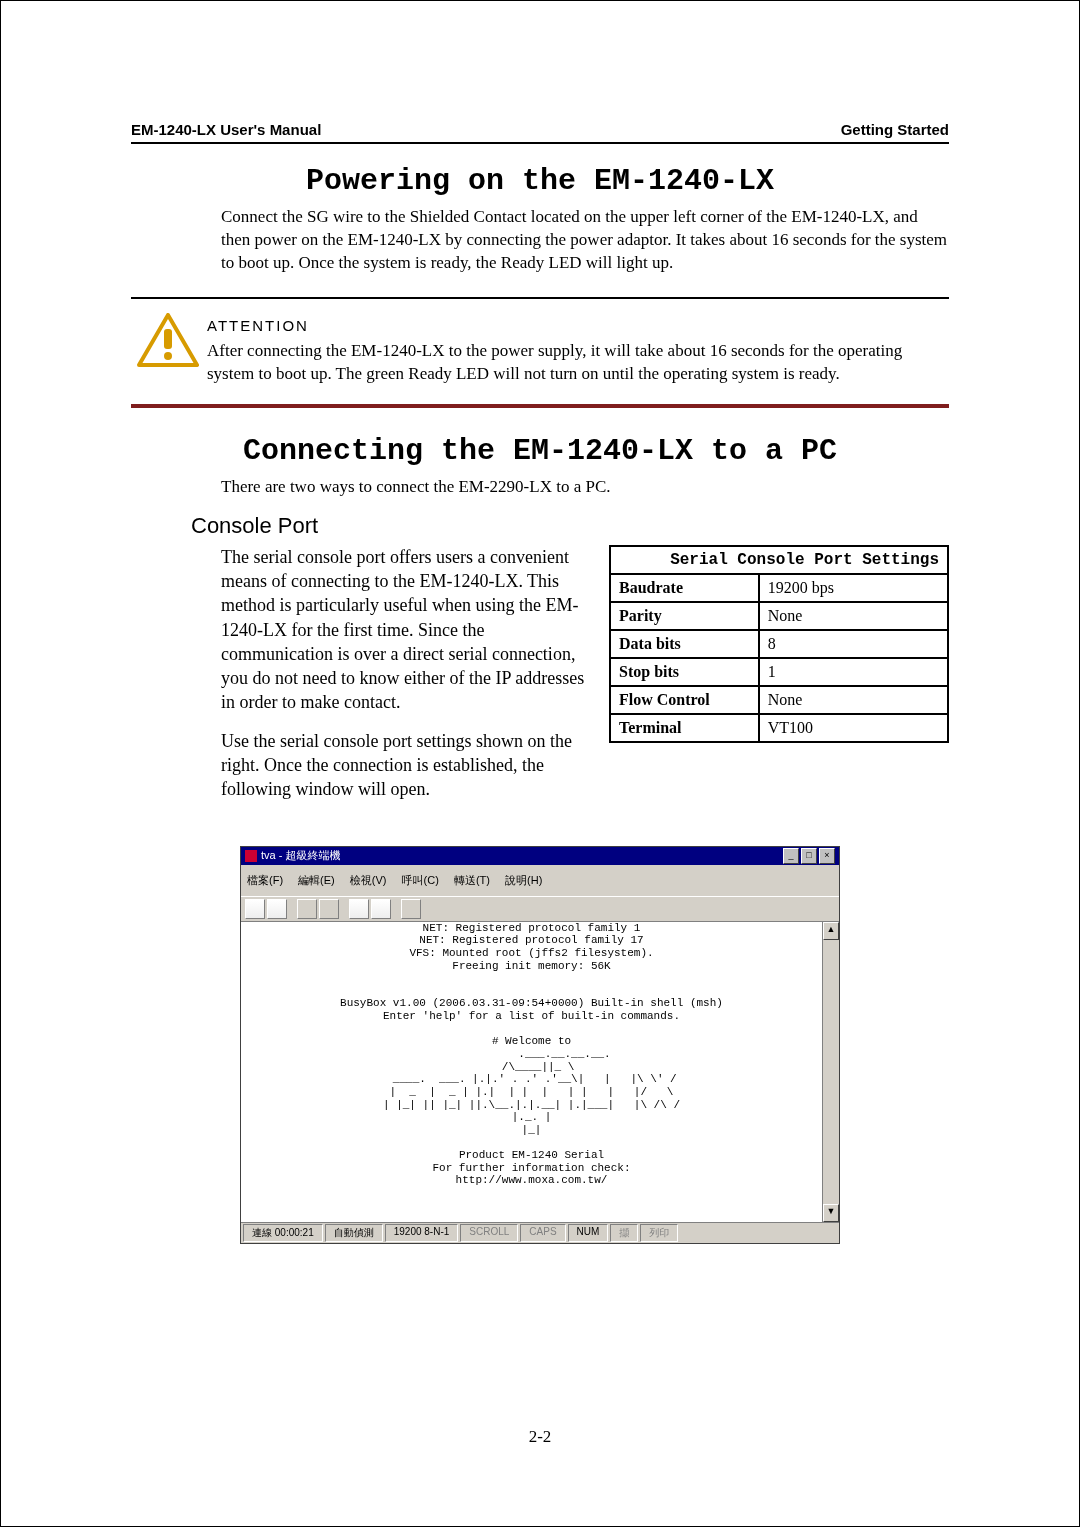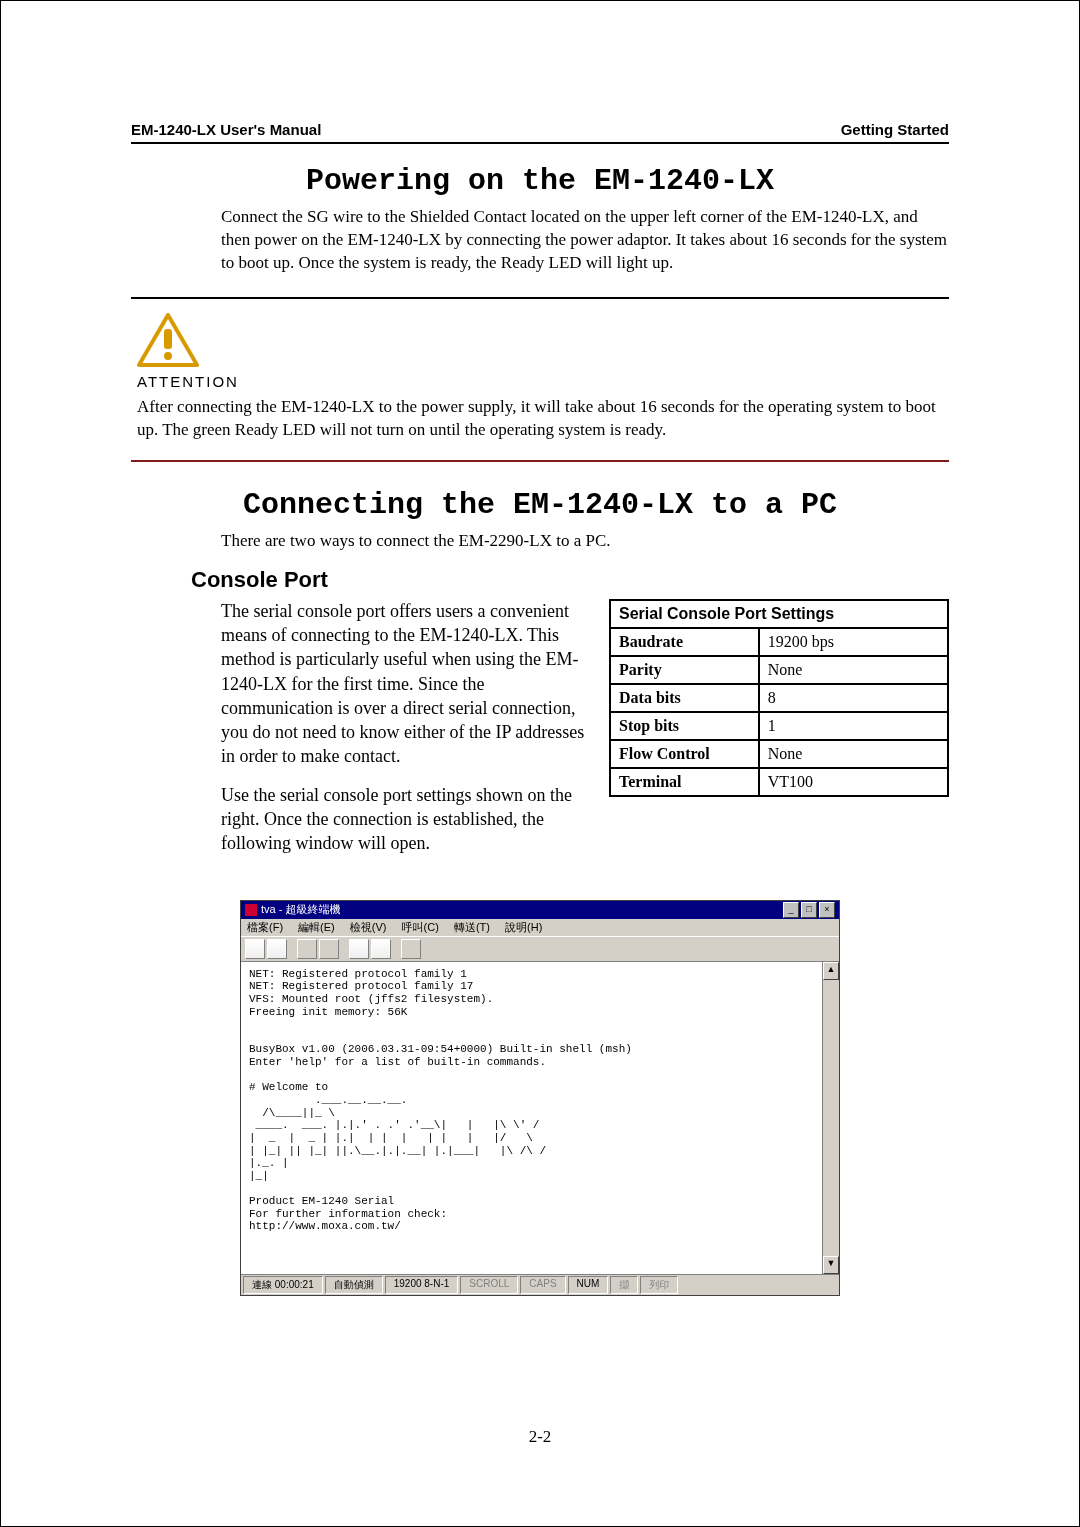--- a/index.html
+++ b/index.html
@@ -33,38 +33,37 @@
   }
   h1.section {
     font-family: Liberation Mono, monospace;
     font-weight: bold;
     font-size: 30px;
     margin: 10px 0 8px 0;
     text-align: center;
   }
   h2.subsection {
     font-family: Arial, Helvetica, sans-serif;
-    font-weight: bold;
+    font-weight: normal;
     font-size: 22px;
     margin: 7px 0 6px 60px;
     color: #000;
   }
   p.body {
     margin: 0 0 14px 90px;
     font-size: 17px;
     line-height: 1.35;
   }
   .attention-box {
     border-top: 2px solid #000;
-    border-bottom: 2px solid #7f1d1d;
+    border-bottom: 4px solid #7f1d1d;
     margin: 22px 0 26px 0;
     padding: 14px 6px 18px 6px;
     display: flex;
     align-items: flex-start;
-    flex-direction: column;
   }
   .attention-icon {
     flex: 0 0 auto;
     margin-right: 8px;
   }
   .attention-icon svg { display: block; }
   .attention-text { flex: 1 1 auto; }
   .attention-title {
     font-family: Arial, Helvetica, sans-serif;
     letter-spacing: 2px;
@@ -94,22 +93,22 @@
     font-size: 16px;
     width: 340px;
   }
   table.settings th, table.settings td {
     border: 2px solid #000;
     padding: 4px 8px;
     text-align: left;
     vertical-align: middle;
   }
   table.settings th.title {
-    text-align: left;
-    font-family: Liberation Sans, sans-serif;
+    text-align: right;
+    font-family: Liberation Mono, monospace;
     font-weight: bold;
   }
   table.settings td.label {
     font-family: "Times New Roman", serif;
     font-weight: bold;
     width: 44%;
   }
   
   .term-wrap {
     margin: 30px auto 0 auto;
@@ -135,21 +134,21 @@
   }
   .term-title-text { flex: 1 1 auto; font-size: 11px; }
   .term-title-btns { display: flex; gap: 2px; }
   .tbtn {
     width: 14px; height: 14px; background: #c0c0c0; border: 1px solid #fff;
     border-right-color: #404040; border-bottom-color: #404040;
     font-size: 9px; line-height: 12px; text-align: center; color:#000;
   }
   .term-menu {
     background: #d4d0c8;
-    padding: 1px 6px;
+    padding: 8px 6px;
     font-size: 11px;
     color: #000;
   }
   .term-menu span { margin-right: 12px; }
   .term-toolbar {
     background: #d4d0c8;
     padding: 2px 4px;
     display: flex;
     gap: 2px;
     border-top: 1px solid #fff;
@@ -163,24 +162,25 @@
   .tool.raised { border: 1px solid #fff; border-right-color:#808080; border-bottom-color:#808080; }
   .tool.paper { background: linear-gradient(#fff,#eee); }
   .term-body-wrap { display:flex; }
   .term-body {
     background: #fff;
     color: #000;
     font-family: "Courier New", monospace;
     font-size: 11px;
     line-height: 1.15;
     white-space: pre;
-    padding: 6px 8px;
+    padding: 0 8px;
     flex: 1 1 auto;
     height: 300px;
     overflow: hidden;
+    text-align: center;
   }
   .term-scroll {
     width: 16px; background: #d4d0c8;
     display: flex; flex-direction: column; justify-content: space-between;
     border-left: 1px solid #808080;
   }
   .sbtn {
     height: 16px; background: #d4d0c8;
     border: 1px solid #fff; border-right-color:#404040; border-bottom-color:#404040;
     font-size: 9px; text-align: center; line-height: 12px;

